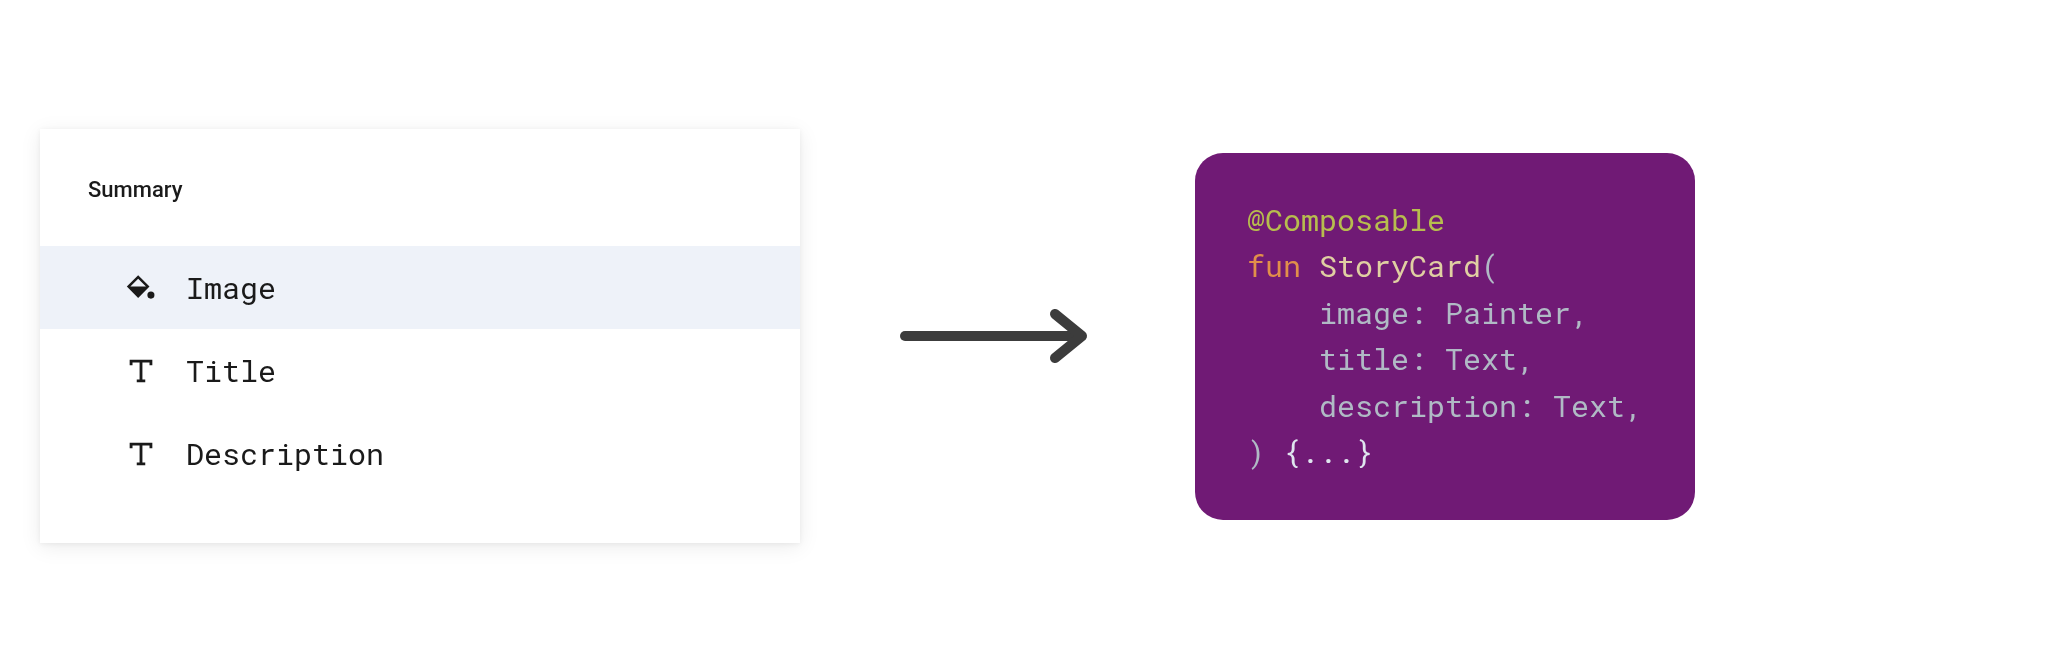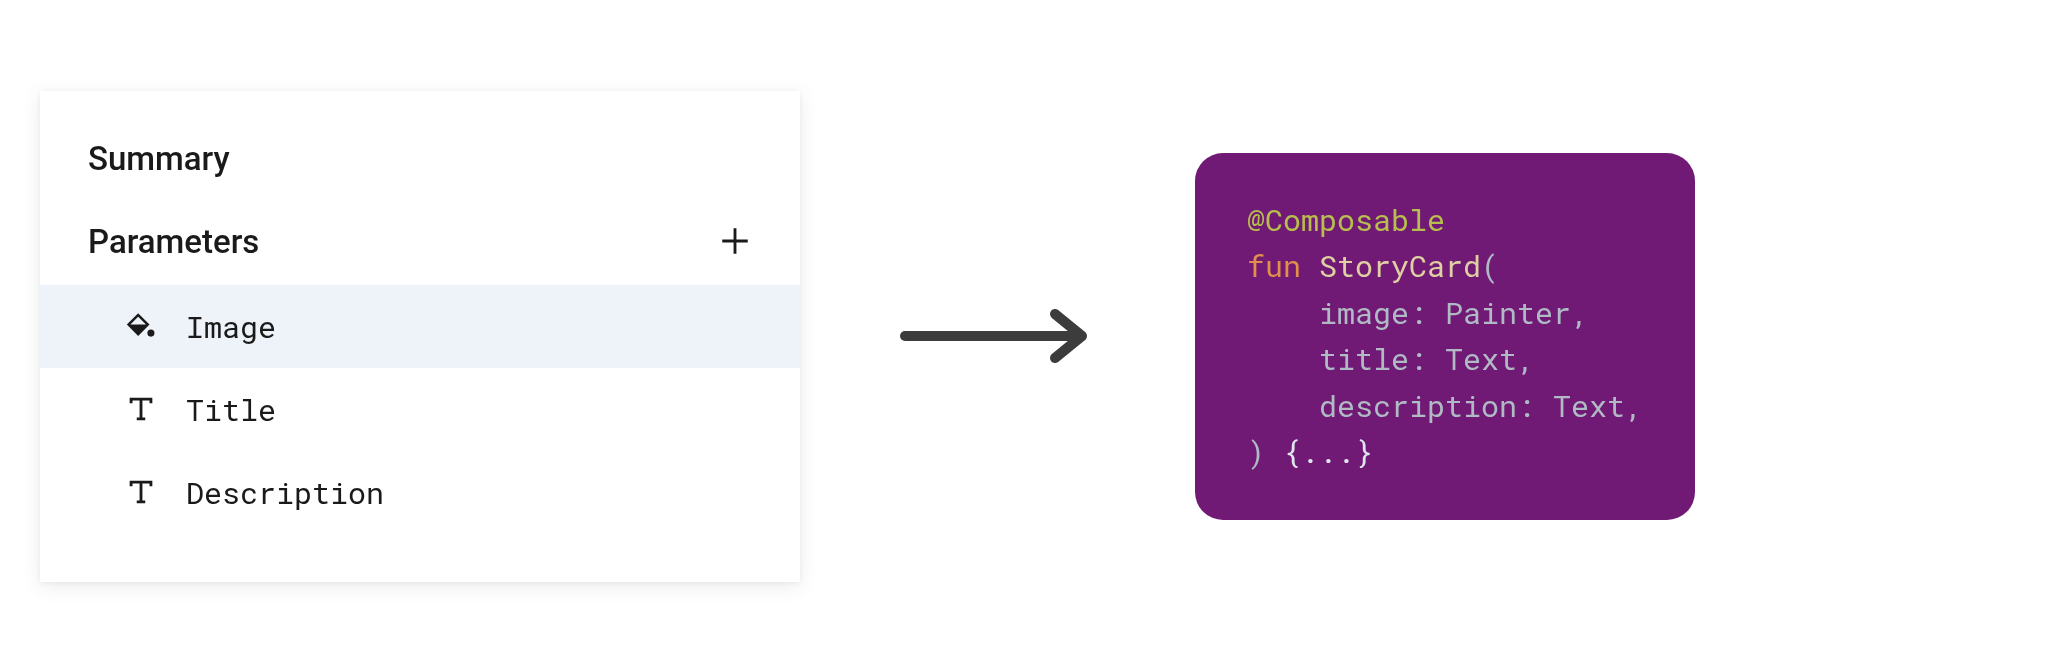--- a/index.html
+++ b/index.html
@@ -19,21 +19,21 @@
       gap: 100px;
     }
     .panel {
       width: 760px;
       background: #ffffff;
       box-shadow: 0 4px 20px rgba(0,0,0,0.08), 0 1px 5px rgba(0,0,0,0.06);
       padding-top: 48px;
       padding-bottom: 48px;
     }
     .panel-section-title {
-      font-size: 33px;
+      font-size: 22px;
       font-weight: 500;
       color: #1a1a1a;
       padding: 0 48px;
       margin-bottom: 44px;
     }
     .panel-section-header {
       display: flex;
       align-items: center;
       justify-content: space-between;
       padding: 0 48px;
@@ -105,28 +105,20 @@
     .tok-punct { color: #b0bac5; }
     .tok-param { color: #b0bac5; }
     .tok-type { color: #b0bac5; }
     .tok-brace { color: #dfe6ef; }
   </style>
 </head>
 <body>
 
 <div class="panel">
   <div class="panel-section-title">Summary</div>
-  <div class="panel-section-header">
-    <div class="title">Parameters</div>
-    <div class="plus-icon">
-      <svg viewBox="0 0 24 24">
-        <path d="M11 3 h2 v8 h8 v2 h-8 v8 h-2 v-8 h-8 v-2 h8 z" fill="#1a1a1a"></path>
-      </svg>
-    </div>
-  </div>
   <ul class="param-list">
     <li class="param-item selected">
       <span class="param-icon">
         <svg viewBox="0 0 24 24">
           <path d="M10 3 L18 11 L10 19 L2 11 Z M4.5 11 L15.5 11 L10 5.5 Z" fill="#1a1a1a"></path>
           <circle cx="19" cy="17" r="2.5" fill="#1a1a1a"></circle>
         </svg>
       </span>
       <span>Image</span>
     </li>

